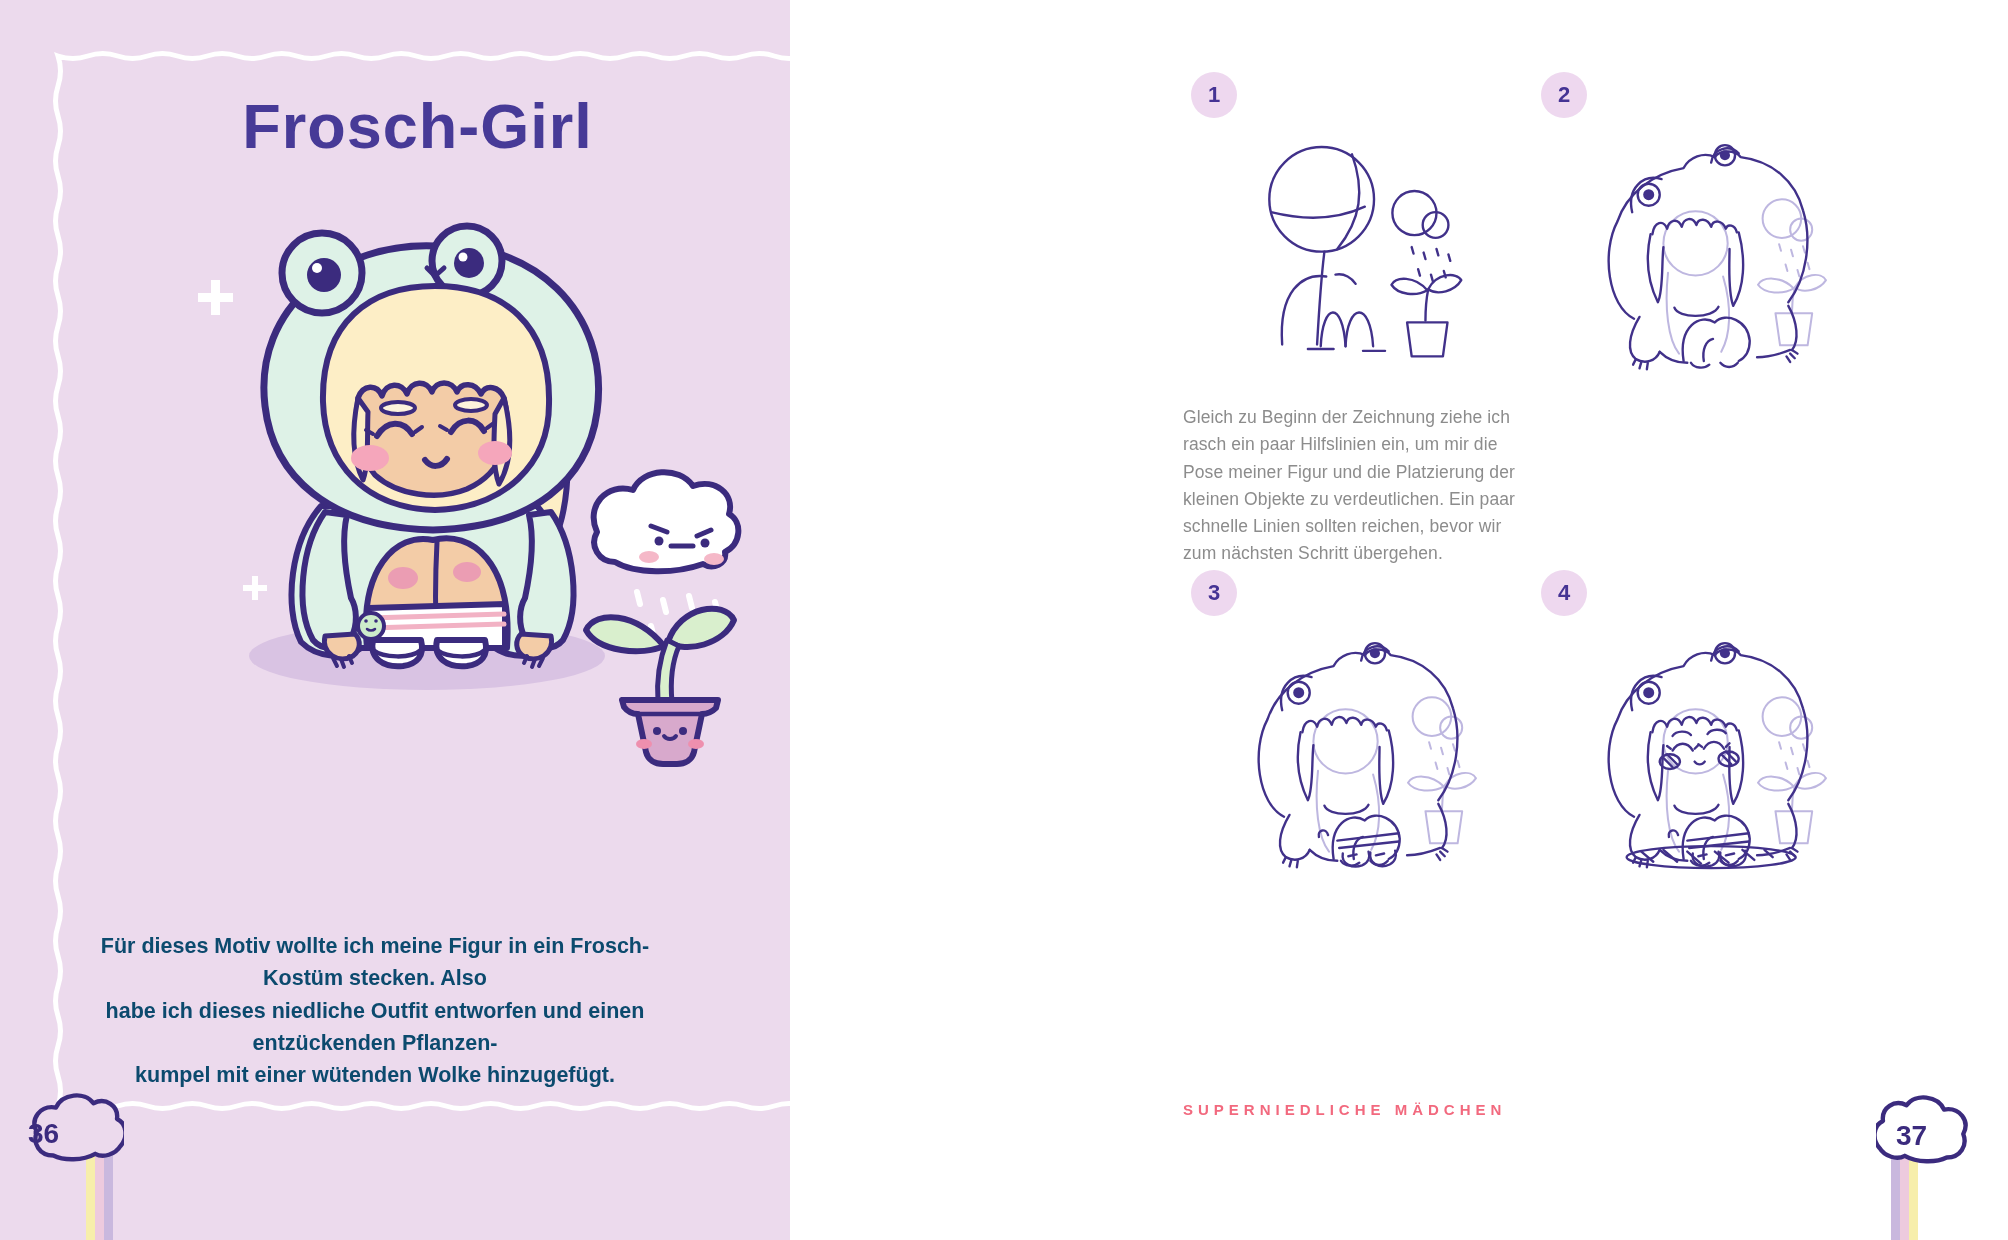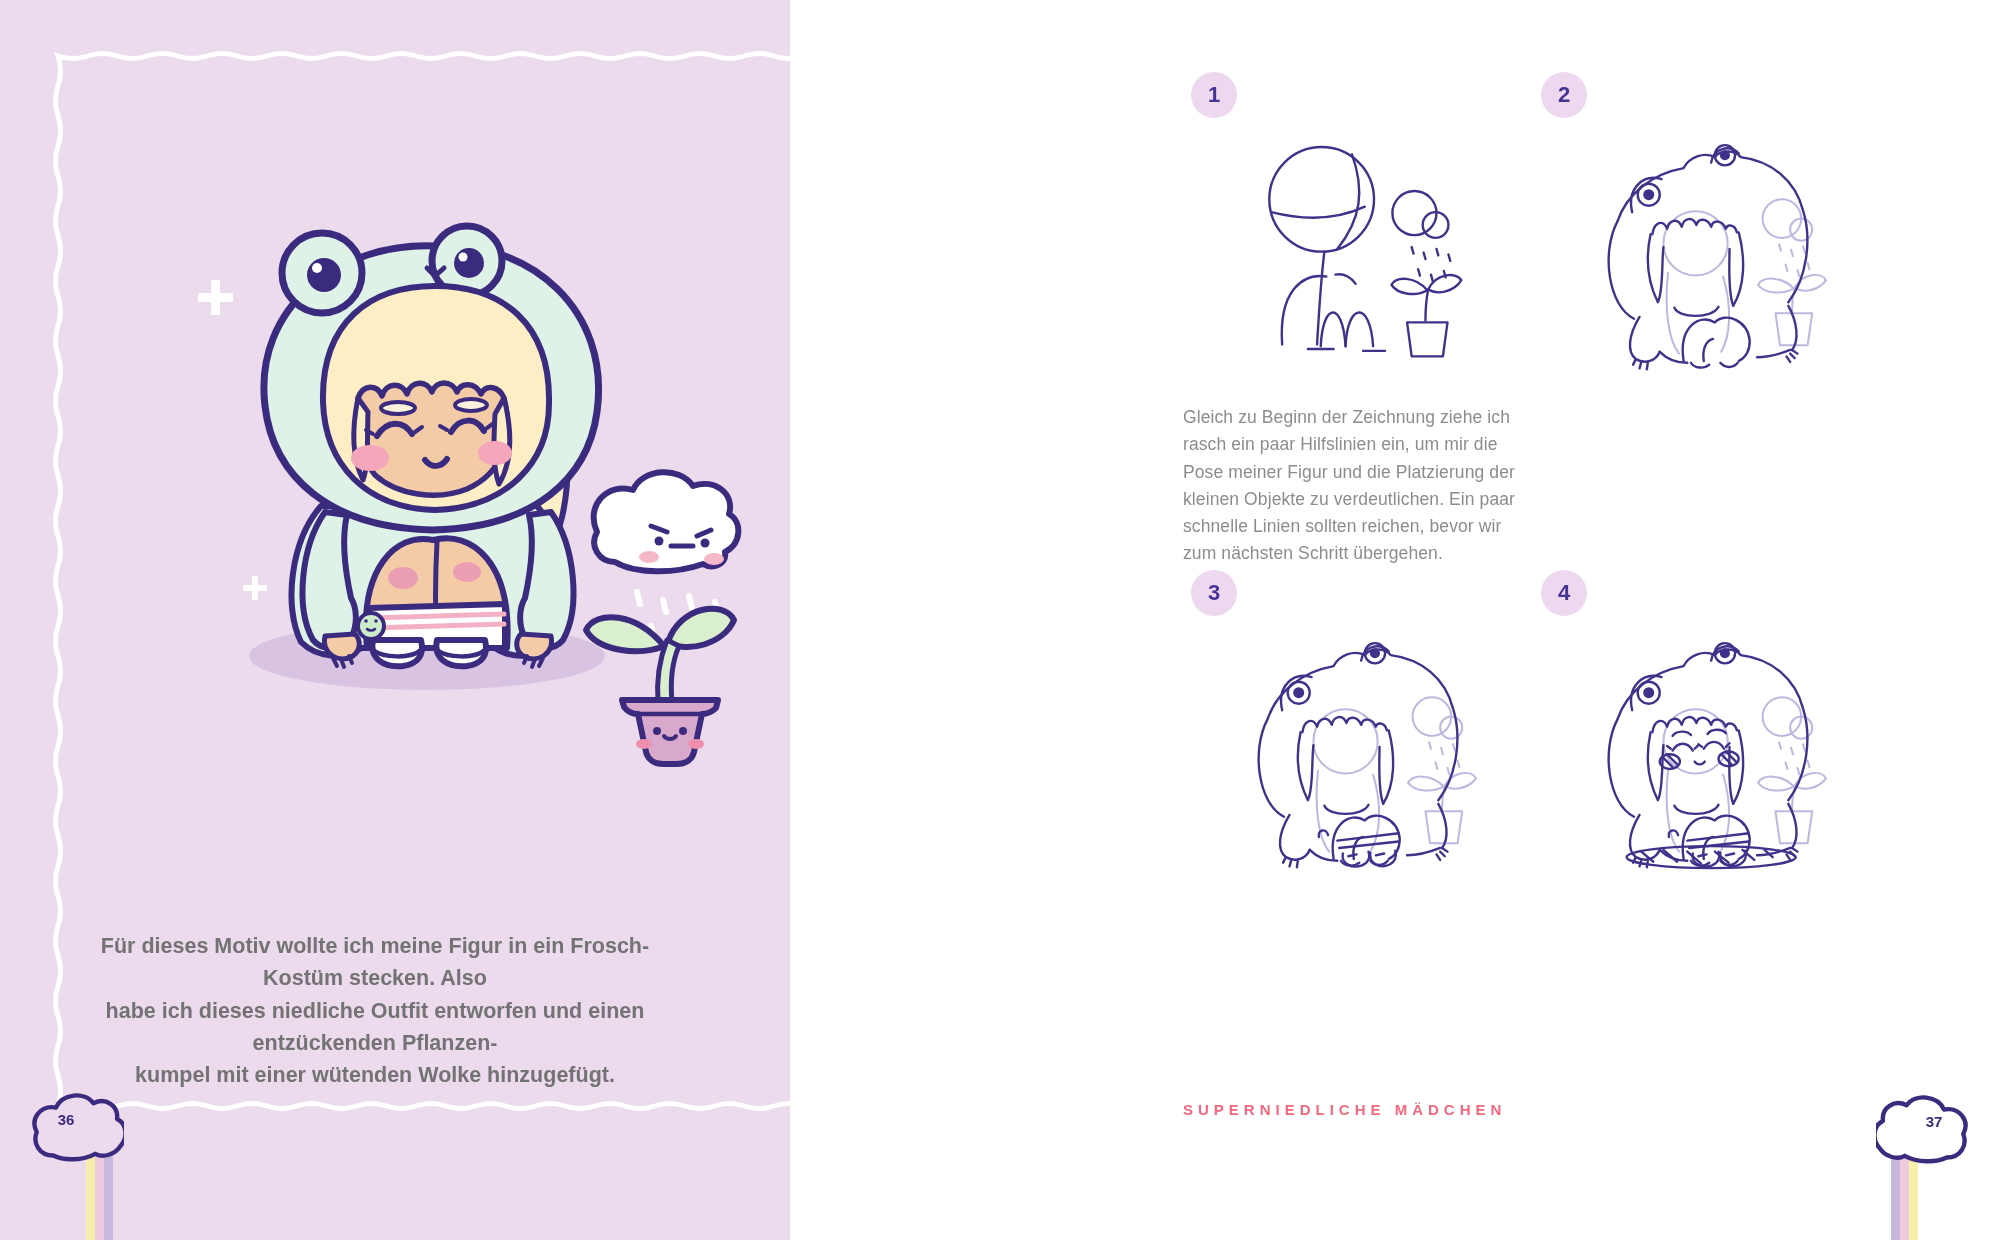--- a/index.html
+++ b/index.html
@@ -10,42 +10,42 @@
   .left-page { position:absolute; left:0; top:0; width:790px; height:1240px; background:#ecdaed; overflow:hidden; }
   .right-page { position:absolute; left:790px; top:0; width:1218px; height:1240px; background:#ffffff; }
   .wavy-svg { position:absolute; left:0; top:0; width:790px; height:1240px; }
   .page-title {
     position:absolute; top:90px; left:0; width:790px; box-sizing:border-box; padding-left:45px;
     text-align:center; font-size:63px; font-weight:bold; letter-spacing:1px; color:#473a97;
   }
   .main-illus { position:absolute; left:115px; top:210px; }
   .caption {
     position:absolute; top:930px; left:65px; width:620px; text-align:center; white-space:pre-line;
-    font-size:21.5px; line-height:1.5; font-weight:bold; color:#737373;
+    font-size:21.5px; line-height:1.5; font-weight:bold; color:#0c4a6e;
   }
   .step { position:absolute; width:336px; }
   .step-1 { left:393px; top:72px; }
   .step-2 { left:743px; top:72px; }
   .step-3 { left:393px; top:570px; }
   .step-4 { left:743px; top:570px; }
   .badge {
     width:46px; height:46px; border-radius:50%; background:#eed8ef; color:#453394;
     font-size:22px; font-weight:bold; display:flex; align-items:center; justify-content:center; margin-left:8px;
   }
   .step-illus { display:block; margin:6px 0 0 34px; }
   .step-text { margin:32px 0 0 0; width:334px; font-size:17.5px; line-height:1.56; color:#8c8c8c; letter-spacing:0.1px; }
   .footer {
     position:absolute; left:393px; width:680px; top:1101px; text-align:left;
     font-size:15px; font-weight:bold; letter-spacing:5px; color:#f2697e;
   }
   .page-cloud { position:absolute; width:96px; height:74px; }
   .cloud-left { left:28px; top:1088px; }
   .cloud-right { left:1876px; top:1090px; }
   .cloud-right svg { transform:scaleX(-1); }
-  .page-cloud .num { position:absolute; top:23px; left:0; width:100%; text-align:center; font-weight:bold; font-size:15px; color:#3b2b7e; box-sizing:border-box; }
+  .page-cloud .num { position:absolute; top:30px; left:0; width:100%; text-align:left; font-weight:bold; font-size:28px; color:#3b2b7e; box-sizing:border-box; }
   .cloud-left .num { padding-right:20px; }
   .cloud-right .num { padding-left:20px; }
   .stripe { position:absolute; display:flex; }
   .stripe-left { left:86px; top:1150px; height:90px; }
   .stripe-right { left:1891px; top:1152px; height:88px; }
   .stripe div { width:9px; height:100%; }
   .c-yellow { background:#f7eeab; } .c-pink { background:#edcade; } .c-purple { background:#c9b8de; }
   
   .sk  { stroke:#41318a; stroke-width:2.6; fill:none; stroke-linecap:round; stroke-linejoin:round; }
   .skf { fill:#41318a; stroke:none; }
@@ -114,20 +114,21 @@
       <path class="sk" stroke-width="2" d="M72,250 l13,11 M96,248 l15,13 M122,250 l15,13 M152,250 l15,12 M182,248 l13,11 M206,248 l9,8"></path>
     </g>
   </defs>
 </svg>
 
 <div class="left-page">
   <svg class="wavy-svg">
     <path id="wavy-border" fill="none" stroke="#ffffff" stroke-width="5" stroke-linecap="round" d="M 58,56 Q 72.9,61.0 87.8,56.0 Q 102.8,51.0 117.7,56.0 Q 132.6,61.0 147.5,56.0 Q 162.4,51.0 177.4,56.0 Q 192.3,61.0 207.2,56.0 Q 222.1,51.0 237.0,56.0 Q 252.0,61.0 266.9,56.0 Q 281.8,51.0 296.7,56.0 Q 311.6,61.0 326.6,56.0 Q 341.5,51.0 356.4,56.0 Q 371.3,61.0 386.2,56.0 Q 401.2,51.0 416.1,56.0 Q 431.0,61.0 445.9,56.0 Q 460.8,51.0 475.8,56.0 Q 490.7,61.0 505.6,56.0 Q 520.5,51.0 535.4,56.0 Q 550.4,61.0 565.3,56.0 Q 580.2,51.0 595.1,56.0 Q 610.0,61.0 625.0,56.0 Q 639.9,51.0 654.8,56.0 Q 669.7,61.0 684.6,56.0 Q 699.6,51.0 714.5,56.0 Q 729.4,61.0 744.3,56.0 Q 759.2,51.0 774.2,56.0 Q 789.1,61.0 804.0,56.0 Q 799.0,71.0 804.0,86.0 Q 809.0,101.0 804.0,116.0 Q 799.0,131.0 804.0,146.0 Q 809.0,161.0 804.0,176.0 Q 799.0,191.0 804.0,206.0 Q 809.0,221.0 804.0,236.0 Q 799.0,251.0 804.0,266.0 Q 809.0,281.0 804.0,296.0 Q 799.0,311.0 804.0,326.0 Q 809.0,341.0 804.0,356.0 Q 799.0,371.0 804.0,386.0 Q 809.0,401.0 804.0,416.0 Q 799.0,431.0 804.0,446.0 Q 809.0,461.0 804.0,476.0 Q 799.0,491.0 804.0,506.0 Q 809.0,521.0 804.0,536.0 Q 799.0,551.0 804.0,566.0 Q 809.0,581.0 804.0,596.0 Q 799.0,611.0 804.0,626.0 Q 809.0,641.0 804.0,656.0 Q 799.0,671.0 804.0,686.0 Q 809.0,701.0 804.0,716.0 Q 799.0,731.0 804.0,746.0 Q 809.0,761.0 804.0,776.0 Q 799.0,791.0 804.0,806.0 Q 809.0,821.0 804.0,836.0 Q 799.0,851.0 804.0,866.0 Q 809.0,881.0 804.0,896.0 Q 799.0,911.0 804.0,926.0 Q 809.0,941.0 804.0,956.0 Q 799.0,971.0 804.0,986.0 Q 809.0,1001.0 804.0,1016.0 Q 799.0,1031.0 804.0,1046.0 Q 809.0,1061.0 804.0,1076.0 Q 799.0,1091.0 804.0,1106.0 Q 789.1,1101.0 774.2,1106.0 Q 759.2,1111.0 744.3,1106.0 Q 729.4,1101.0 714.5,1106.0 Q 699.6,1111.0 684.6,1106.0 Q 669.7,1101.0 654.8,1106.0 Q 639.9,1111.0 625.0,1106.0 Q 610.0,1101.0 595.1,1106.0 Q 580.2,1111.0 565.3,1106.0 Q 550.4,1101.0 535.4,1106.0 Q 520.5,1111.0 505.6,1106.0 Q 490.7,1101.0 475.8,1106.0 Q 460.8,1111.0 445.9,1106.0 Q 431.0,1101.0 416.1,1106.0 Q 401.2,1111.0 386.2,1106.0 Q 371.3,1101.0 356.4,1106.0 Q 341.5,1111.0 326.6,1106.0 Q 311.6,1101.0 296.7,1106.0 Q 281.8,1111.0 266.9,1106.0 Q 252.0,1101.0 237.0,1106.0 Q 222.1,1111.0 207.2,1106.0 Q 192.3,1101.0 177.4,1106.0 Q 162.4,1111.0 147.5,1106.0 Q 132.6,1101.0 117.7,1106.0 Q 102.8,1111.0 87.8,1106.0 Q 72.9,1101.0 58.0,1106.0 Q 63.0,1091.0 58.0,1076.0 Q 53.0,1061.0 58.0,1046.0 Q 63.0,1031.0 58.0,1016.0 Q 53.0,1001.0 58.0,986.0 Q 63.0,971.0 58.0,956.0 Q 53.0,941.0 58.0,926.0 Q 63.0,911.0 58.0,896.0 Q 53.0,881.0 58.0,866.0 Q 63.0,851.0 58.0,836.0 Q 53.0,821.0 58.0,806.0 Q 63.0,791.0 58.0,776.0 Q 53.0,761.0 58.0,746.0 Q 63.0,731.0 58.0,716.0 Q 53.0,701.0 58.0,686.0 Q 63.0,671.0 58.0,656.0 Q 53.0,641.0 58.0,626.0 Q 63.0,611.0 58.0,596.0 Q 53.0,581.0 58.0,566.0 Q 63.0,551.0 58.0,536.0 Q 53.0,521.0 58.0,506.0 Q 63.0,491.0 58.0,476.0 Q 53.0,461.0 58.0,446.0 Q 63.0,431.0 58.0,416.0 Q 53.0,401.0 58.0,386.0 Q 63.0,371.0 58.0,356.0 Q 53.0,341.0 58.0,326.0 Q 63.0,311.0 58.0,296.0 Q 53.0,281.0 58.0,266.0 Q 63.0,251.0 58.0,236.0 Q 53.0,221.0 58.0,206.0 Q 63.0,191.0 58.0,176.0 Q 53.0,161.0 58.0,146.0 Q 63.0,131.0 58.0,116.0 Q 53.0,101.0 58.0,86.0 Q 63.0,71.0 58.0,56.0 Z"></path>
   </svg>
 
+  <div class="page-title">Frosch-Girl</div>
 
   <svg class="main-illus" width="680" height="560" viewBox="0 0 680 560">
     <g fill="#ffffff">
       <path d="M96,70 h9 v13 h13 v9 h-13 v13 h-9 v-13 h-13 v-9 h13 Z"></path>
       <path d="M427,112 h7 v10 h10 v7 h-10 v10 h-7 v-10 h-10 v-7 h10 Z"></path>
       <path d="M137,366 h6 v9 h9 v6 h-9 v9 h-6 v-9 h-9 v-6 h9 Z"></path>
       <path d="M352,44 L371,24" stroke="#ffffff" stroke-width="9" stroke-linecap="round" fill="none"></path>
       <path d="M384,68 L400,52" stroke="#ffffff" stroke-width="8" stroke-linecap="round" fill="none"></path>
     </g>
     <ellipse cx="312" cy="446" rx="178" ry="34" fill="#d9c3e3"></ellipse>

